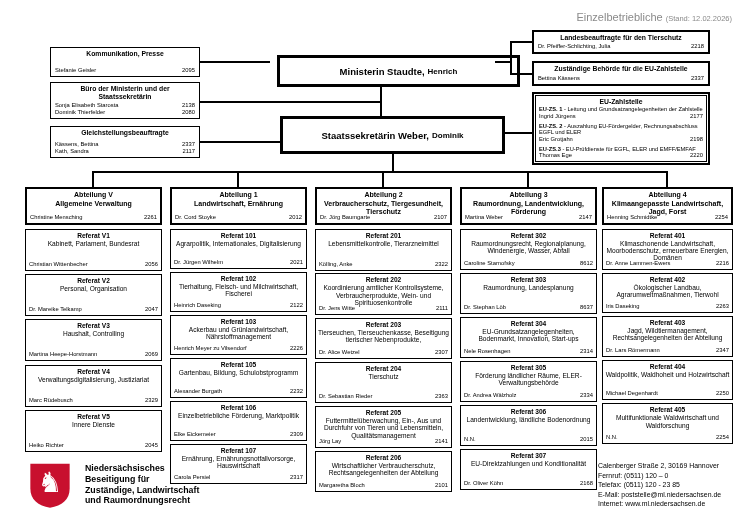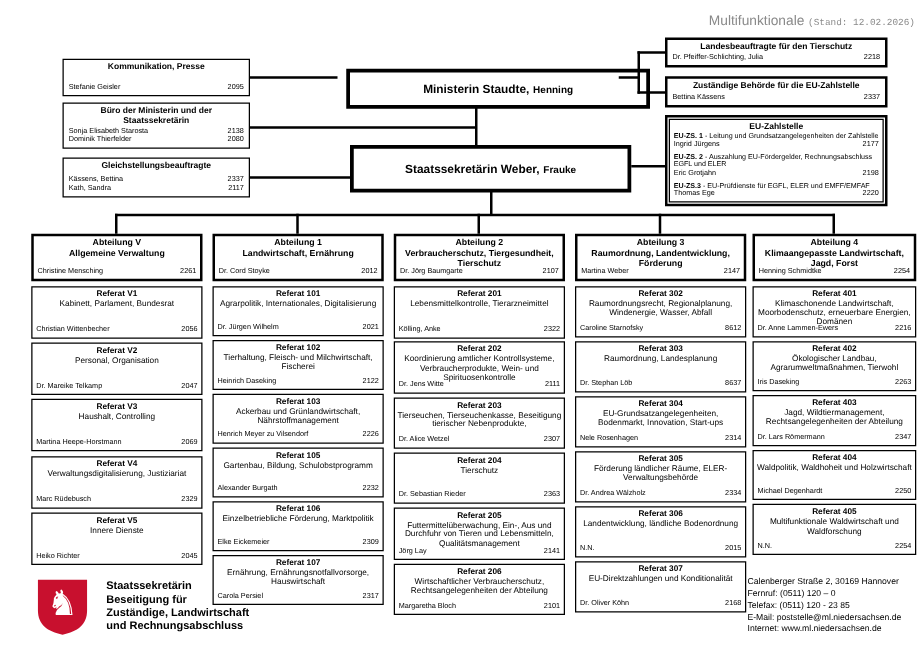--- a/index.html
+++ b/index.html
@@ -1,20 +1,20 @@
 <!DOCTYPE html>
 <html><head>
 <meta charset="utf-8">
 <style>
   html,body{margin:0;padding:0;background:#fff;}
   .page{position:relative;width:736px;height:520px;background:#fff;overflow:hidden;
         font-family:"Liberation Sans","DejaVu Sans",sans-serif;color:#000;}
   .hdr{position:absolute;top:7px;right:4px;color:#8a8a8a;text-align:right;white-space:nowrap;}
   .hdr .ht{font-size:11px;}
-  .hdr .hs{font-size:7.5px;margin-left:3px;font-family:Liberation Mono, monospace;}
+  .hdr .hs{font-size:7.5px;margin-left:3px;}
   .box{position:absolute;background:#fff;border:1px solid #000;box-sizing:border-box;overflow:hidden;}
   .thin{border-width:1px;}
   .bold{border-width:2px;}
   .heavy{border-width:3px;}
   .line{position:absolute;background:#000;}
   .sidebox{display:flex;flex-direction:column;padding:2px 4px;}
   .bt{font-weight:bold;font-size:6.8px;line-height:8px;text-align:center;}
   .sp{flex:1 1 auto;}
   .person{display:flex;justify-content:space-between;font-size:5.8px;line-height:7px;}
   .pabs{position:absolute;left:3px;right:3px;bottom:2px;}
@@ -34,31 +34,31 @@
   .logo-text{position:absolute;left:85px;top:463px;font-weight:bold;font-size:8.8px;line-height:10.8px;}
   .contact{position:absolute;left:598px;top:461px;font-size:6.9px;line-height:9.6px;}
   .contact div{white-space:nowrap;}
 </style>
 </head>
 <body>
 
 <div class="page" id="page">
 
   <div class="hdr">
-    <span class="ht">Multifunktionale</span><span class="hs">(Stand: 12.02.2026)</span>
+    <span class="ht">Einzelbetriebliche</span><span class="hs">(Stand: 12.02.2026)</span>
   </div>
 
   <div class="box heavy cbox" style="left:277px;top:55px;width:243px;height:32px;">
     <span class="ct">Ministerin Staudte,</span>
-    <span class="cs">Henning</span>
+    <span class="cs">Henrich</span>
   </div>
 
   <div class="box heavy cbox" style="left:280px;top:116px;width:225px;height:38px;">
     <span class="ct">Staatssekretärin Weber,</span>
-    <span class="cs">Frauke</span>
+    <span class="cs">Dominik</span>
   </div>
 
   <div class="box bold" style="left:532px;top:92px;width:178px;height:73px;">
     <div class="inner">
       <div class="bt">EU-Zahlstelle</div>
       <div id="eu-entries">
           <div class="eu-entry">
             <div class="eu-l1"><span class="eul">EU-ZS. 1</span> - Leitung und Grundsatzangelegenheiten der Zahlstelle</div>
             <div class="person">
               <span class="pn">Ingrid Jürgens</span>
@@ -83,24 +83,24 @@
     </div>
   </div>
 
   <div class="shield">
     <svg viewBox="0 0 100 110" width="44" height="47">
       <path d="M4 4 H96 V62 C96 88 78 102 50 107 C22 102 4 88 4 62 Z" fill="#c8102e"></path>
     </svg>
     <span class="horse">♞</span>
   </div>
   <div class="logo-text">
-    <div>Staatssekretärin</div>
+    <div>Niedersächsisches</div>
     <div>Beseitigung für</div>
     <div>Zuständige, Landwirtschaft</div>
-    <div>und Rechnungsabschluss</div>
+    <div>und Raumordnungsrecht</div>
   </div>
 
   <div class="contact">
     <div>Calenberger Straße 2, 30169 Hannover</div>
     <div>Fernruf: (0511) 120 – 0</div>
     <div>Telefax: (0511) 120 - 23 85</div>
     <div>E-Mail: poststelle@ml.niedersachsen.de</div>
     <div>Internet: www.ml.niedersachsen.de</div>
   </div>
 

